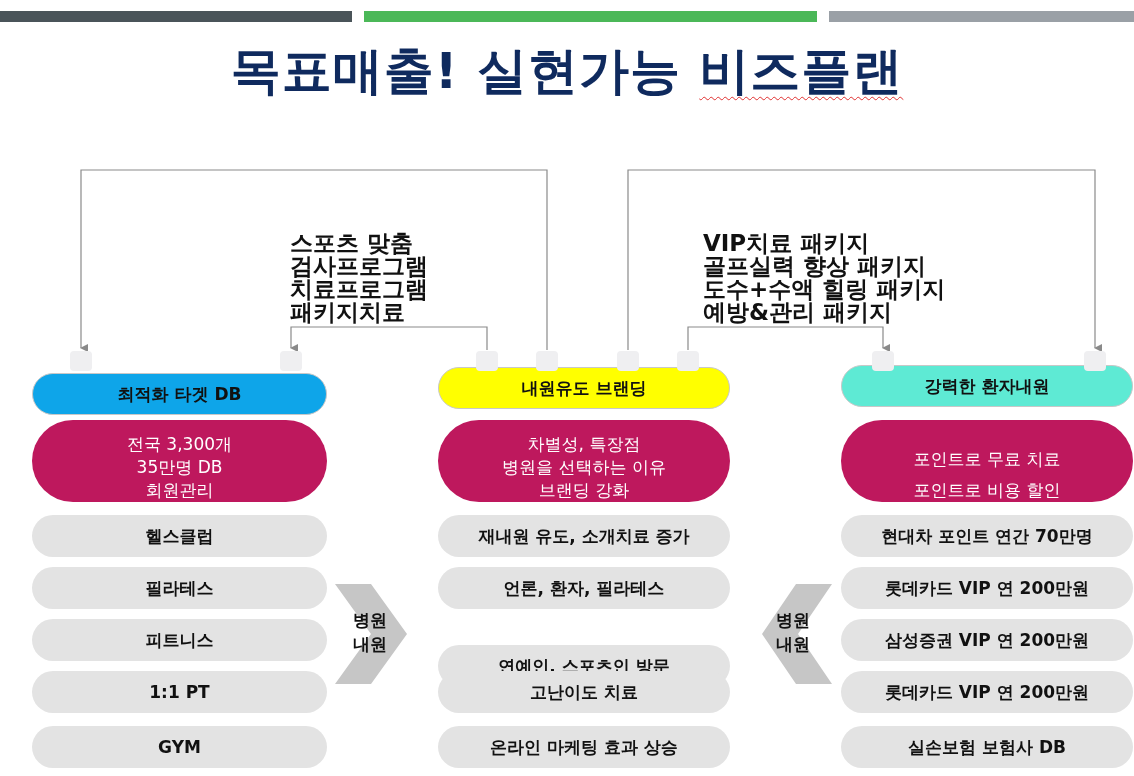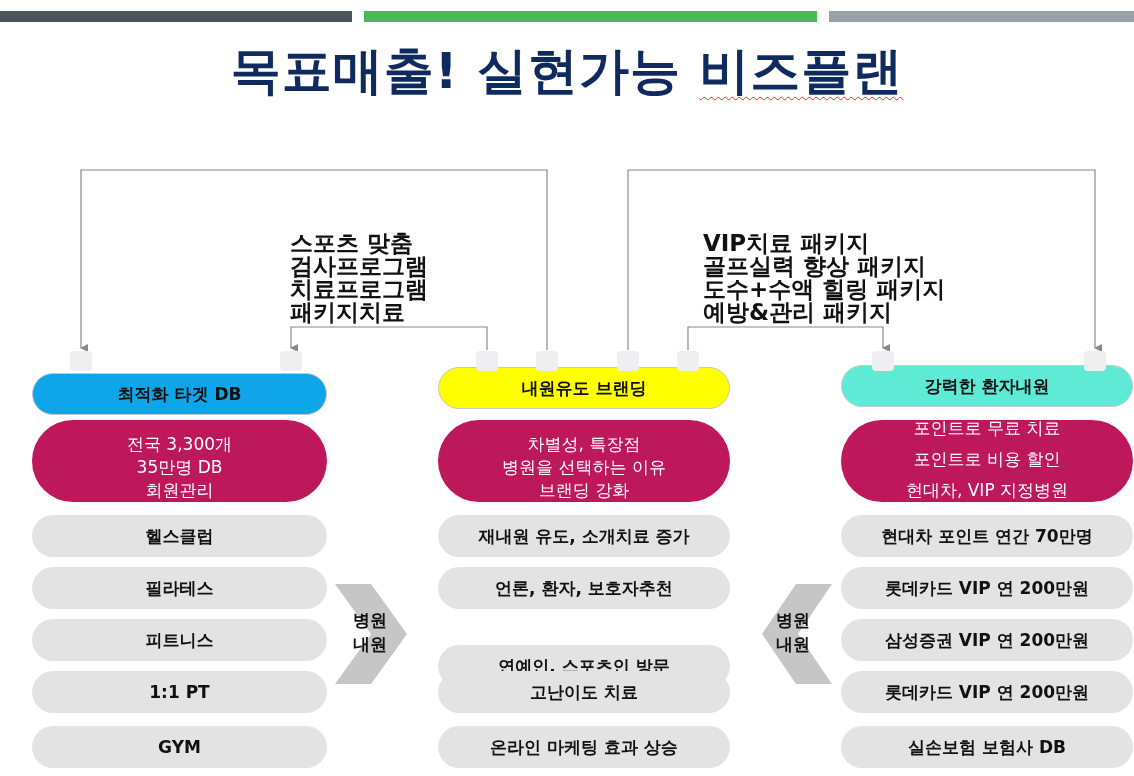--- a/index.html
+++ b/index.html
@@ -76,35 +76,34 @@
 <div class="sq" style="left:536px;top:351px;"></div>
 <div class="sq" style="left:617px;top:351px;"></div>
 <div class="sq" style="left:677px;top:351px;"></div>
 
 <div class="dark" style="left:438px;top:420px;width:292px;">
   <span>차별성, 특장점</span>
   <span>병원을 선택하는 이유</span>
   <span>브랜딩 강화</span>
 </div>
 <div class="pill" style="left:438px;top:515px;width:292px;">재내원 유도, 소개치료 증가</div>
-<div class="pill" style="left:438px;top:567px;width:292px;">언론, 환자, 보호자추천</div>
+<div class="pill" style="left:438px;top:567px;width:292px;">언론, 환자, 필라테스</div>
 <div class="pill" style="left:438px;top:619px;width:292px;margin-top:26px;">연예인, 스포츠인 방문</div>
 <div class="pill" style="left:438px;top:671px;width:292px;">고난이도 치료</div>
 <div class="pill" style="left:438px;top:726px;width:292px;">온라인 마케팅 효과 상승</div>
 
 <div class="head" style="left:841px;top:365px;width:292px;background:#5eead4;">
     <span>강력한 환자내원</span>
   </div>
 <div class="sq" style="left:872px;top:351px;"></div>
 <div class="sq" style="left:1084px;top:351px;"></div>
 
 <div class="dark" style="left:841px;top:420px;width:292px;gap:8px;">
   <span>포인트로 무료 치료</span>
   <span>포인트로 비용 할인</span>
-  <span>현대차, VIP 지정병원</span>
 </div>
 <div class="pill" style="left:841px;top:515px;width:292px;">현대차 포인트 연간 70만명</div>
 <div class="pill" style="left:841px;top:567px;width:292px;">롯데카드 VIP 연 200만원</div>
 <div class="pill" style="left:841px;top:619px;width:292px;">삼성증권 VIP 연 200만원</div>
 <div class="pill" style="left:841px;top:671px;width:292px;">롯데카드 VIP 연 200만원</div>
 <div class="pill" style="left:841px;top:726px;width:292px;">실손보험 보험사 DB</div>
 
 <svg class="chev" style="left:335px;top:584px;" width="75" height="100">
   <polygon points="0,0 36,0 72,50 36,100 0,100 36,50" fill="#c6c6c6"></polygon>
 </svg>

